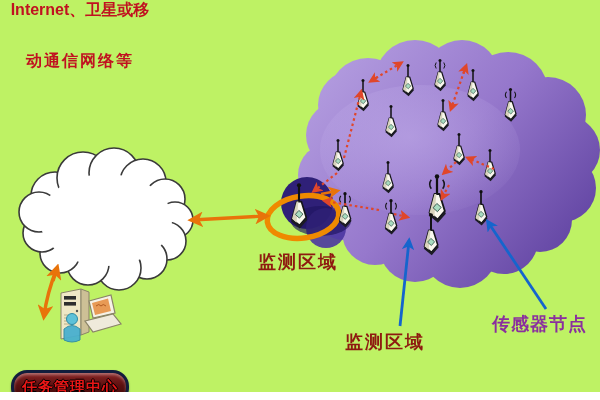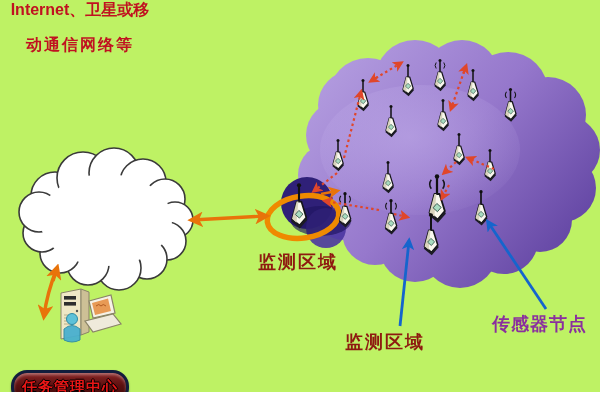--- a/index.html
+++ b/index.html
@@ -7,21 +7,21 @@
           font-family:"Liberation Sans","DejaVu Sans",sans-serif;}
   #bg,#overlay{position:absolute;left:0;top:0;}
   #bg{z-index:1;}
   #node-layer{position:absolute;left:0;top:0;width:600px;height:400px;z-index:2;}
   .node{position:absolute;}
   #overlay{z-index:3;}
   .lbl{position:absolute;z-index:4;font-weight:bold;white-space:nowrap;}
   #internet-text{left:24px;top:184px;width:160px;text-align:center;color:#c01220;
                  font-size:16px;font-weight:bold;z-index:4;}
   #internet-text .l1{letter-spacing:0px;}
-  #internet-text .l2{margin-top:14px;letter-spacing:2px;}
+  #internet-text .l2{margin-top:30px;letter-spacing:2px;}
   #sink-label{left:258px;top:250px;font-size:18px;color:#8e1a10;letter-spacing:2px;}
   #monitor-label{left:345px;top:330px;font-size:18px;color:#8e1a10;letter-spacing:2px;}
   #sensor-label{left:492px;top:312px;font-size:18px;color:#8a2f9e;letter-spacing:1px;}
   #computer-icon{position:absolute;left:45px;top:283px;z-index:4;}
   #task-capsule{position:absolute;left:11px;top:342px;width:112px;height:28px;z-index:4;
      border-radius:16px;border:3px solid #121d3c;
      background:linear-gradient(180deg,#8a2424 0%,#5c1010 45%,#360707 100%);
      box-shadow:inset 0 2px 3px rgba(255,255,255,.35),0 1px 2px rgba(0,0,0,.4);
      display:flex;align-items:center;justify-content:center;margin-top:28px;}
   #task-capsule span{color:#e81616;font-size:15px;font-weight:bold;letter-spacing:1px;

